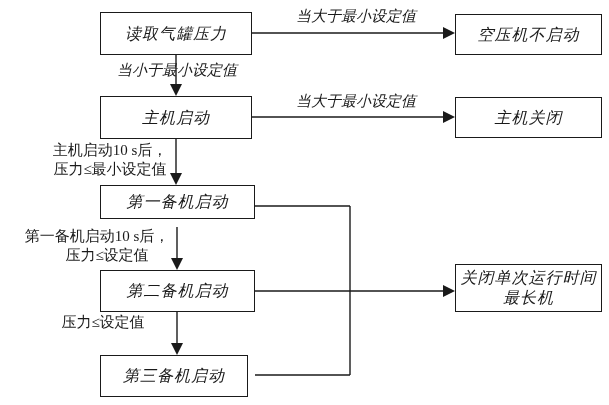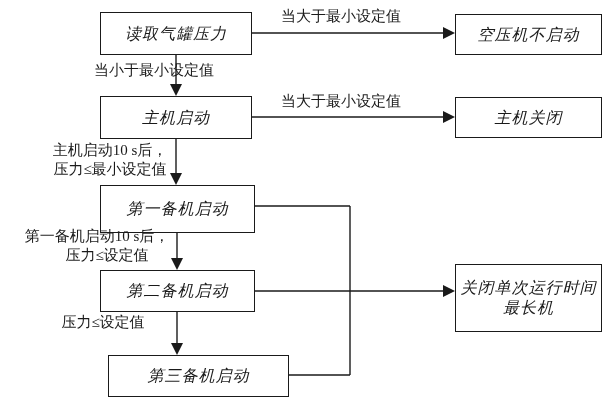--- a/index.html
+++ b/index.html
@@ -32,21 +32,21 @@
     font-style:italic;
   }
   .lbl{
     position:absolute;
     font-size:15px;
     line-height:19px;
     white-space:nowrap;
     text-align:center;
   }
   .lbl span{display:block;}
-  .center{text-align:left;}
+  .center{text-align:center;font-style:italic;}
   .indent{padding-left:20px;}
 </style>
 </head>
 <body>
 
 <div class="canvas">
 
   <svg class="wires" width="609" height="405" viewBox="0 0 609 405">
     <g stroke="#1a1a1a" stroke-width="1.4" fill="none">
       <path d="M252,33 H444"></path>
@@ -81,33 +81,33 @@
   </div>
 
   <div class="box" style="left:455px;top:97px;width:147px;height:41px">
     <span>主机关闭</span>
   </div>
 
   <div class="box" style="left:100px;top:96px;width:152px;height:43px">
     <span>主机启动</span>
   </div>
 
-  <div class="box" style="left:100px;top:185px;width:155px;height:48px">
+  <div class="box" style="left:100px;top:185px;width:155px;height:34px">
     <span>第一备机启动</span>
   </div>
 
   <div class="box" style="left:100px;top:270px;width:155px;height:42px">
     <span>第二备机启动</span>
   </div>
 
-  <div class="box" style="left:108px;top:355px;width:181px;height:42px">
+  <div class="box" style="left:100px;top:355px;width:148px;height:42px">
     <span>第三备机启动</span>
   </div>
 
-  <div class="box" style="left:455px;top:264px;width:147px;height:68px">
+  <div class="box" style="left:455px;top:264px;width:147px;height:48px">
     <span>关闭单次运行时间</span>
     <span>最长机</span>
   </div>
 
   <div class="lbl center" style="left:281px;top:7px;width:150px">
     <span>当大于最小设定值</span>
   </div>
 
   <div class="lbl center" style="left:94px;top:61px;width:166px">
     <span>当小于最小设定值</span>

